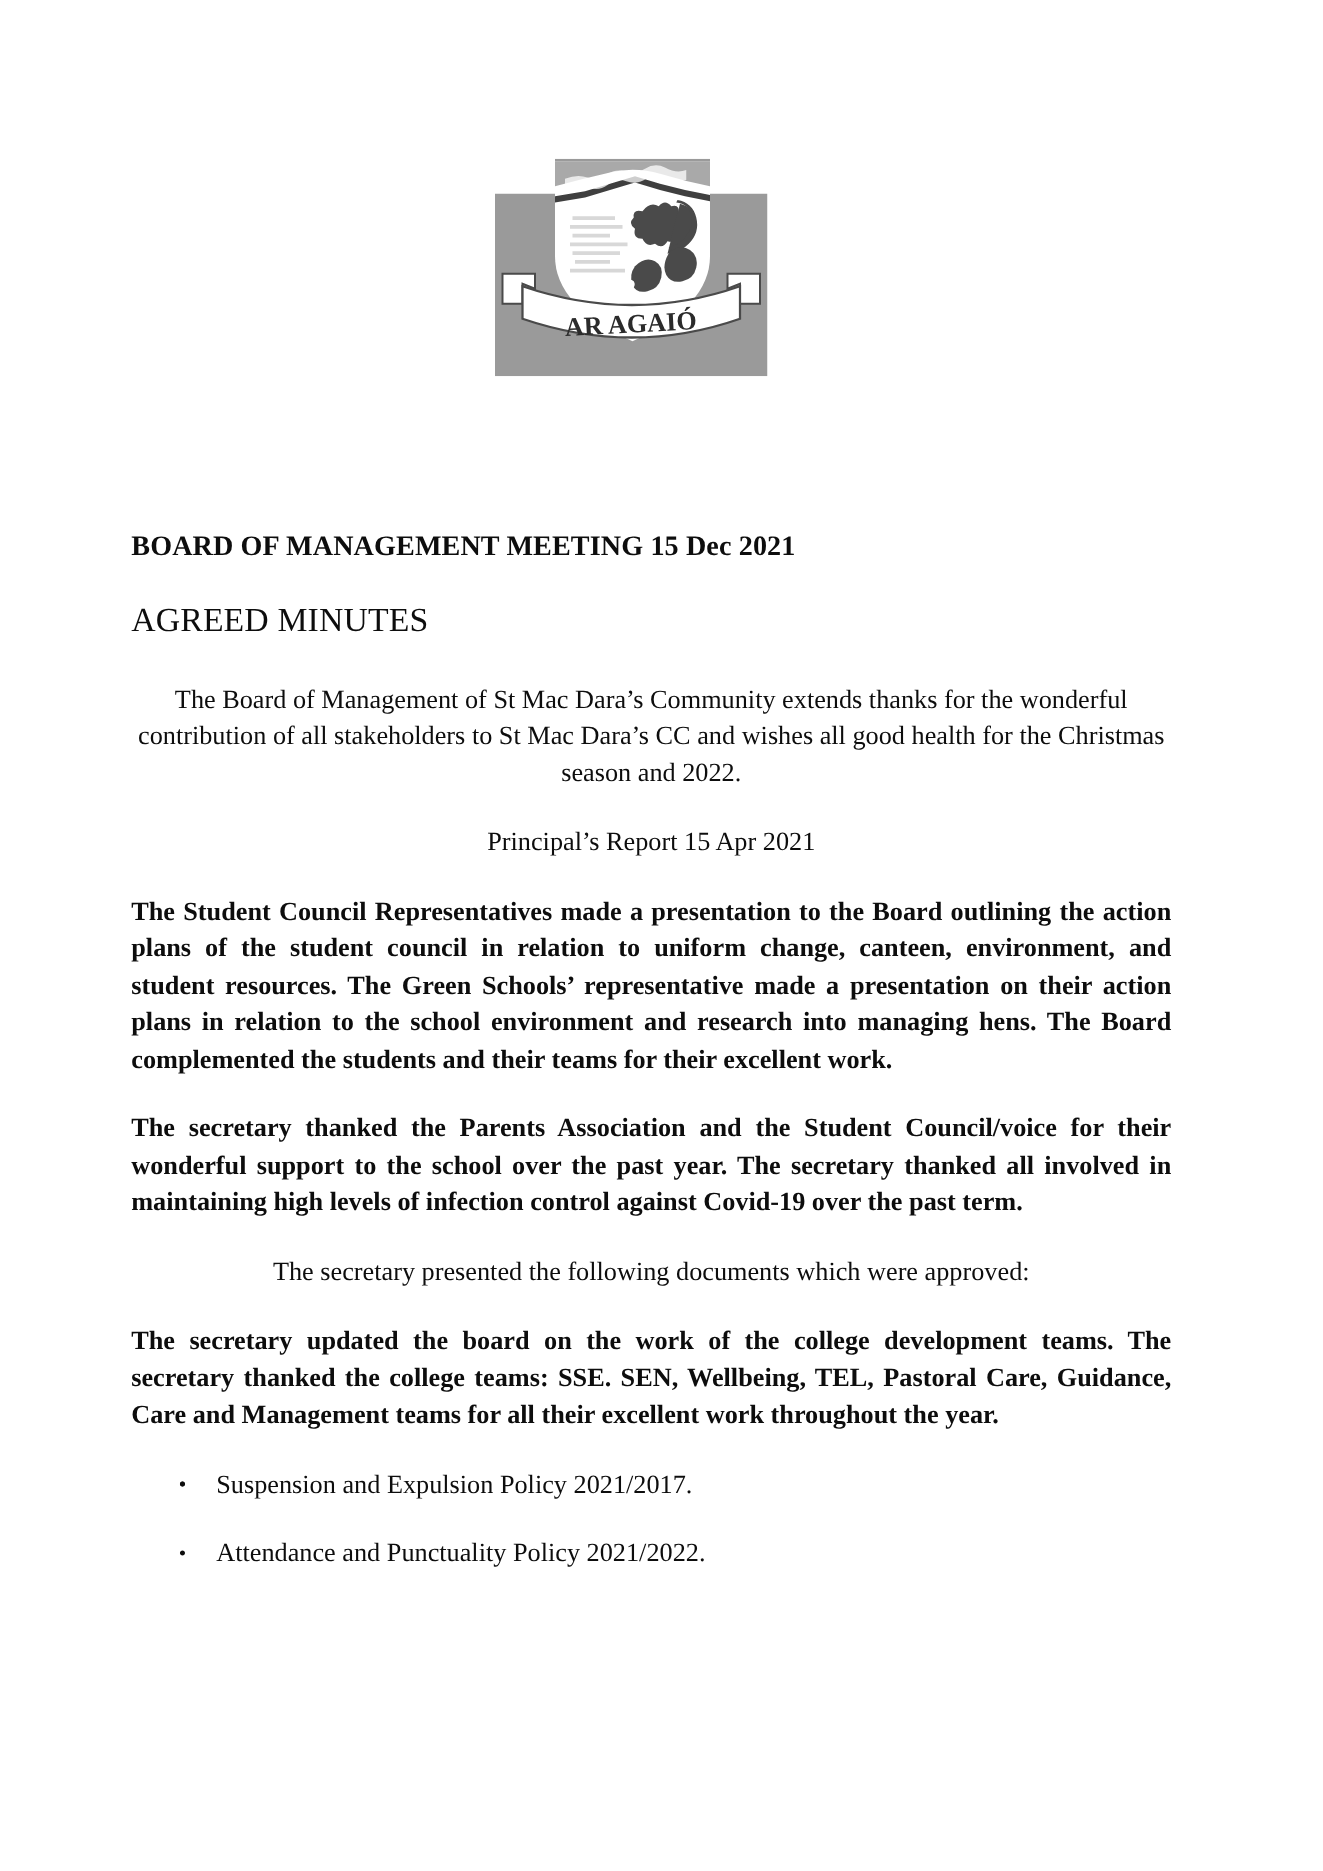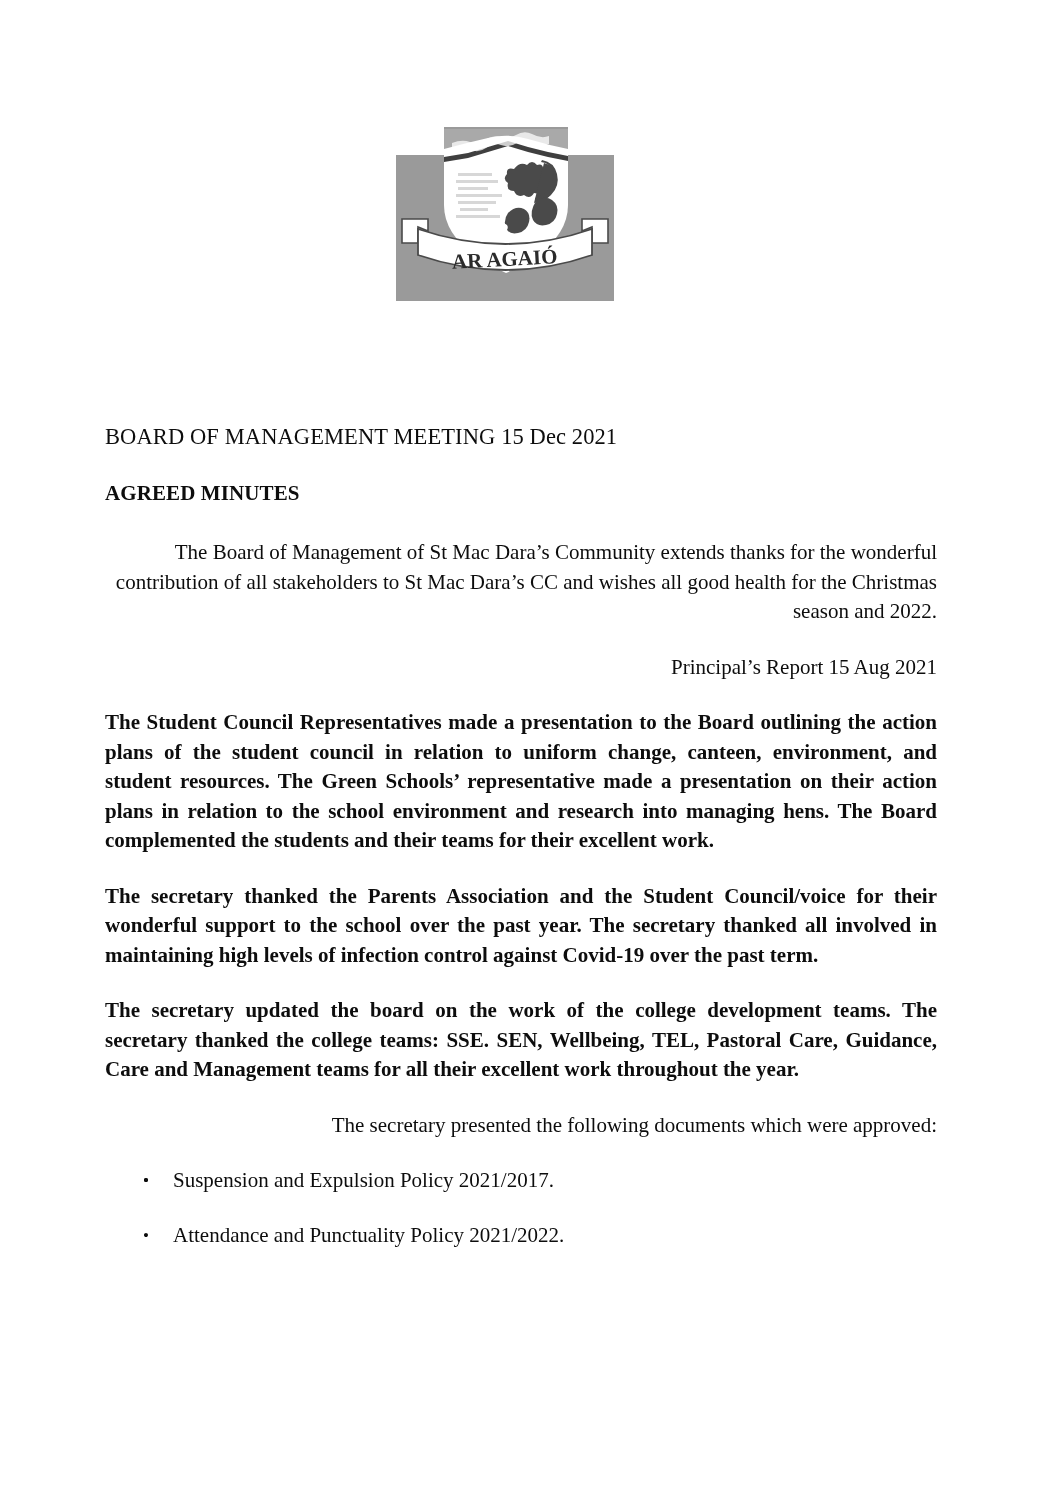--- a/index.html
+++ b/index.html
@@ -29,37 +29,37 @@
 
   
   .content {
     position: absolute;
     left: 105px;
     top: 424px;
     width: 832px;
   }
   h1.doc-heading {
     font-size: 22.5px;
-    font-weight: normal;
+    font-weight: bold;
     letter-spacing: 0.1px;
     margin: 0 0 31px 0;
     line-height: 1.15;
   }
   h2.doc-subheading {
-    font-size: 21px;
-    font-weight: bold;
+    font-size: 27px;
+    font-weight: normal;
     letter-spacing: 0.1px;
     margin: 0 0 33px 0;
     line-height: 1.15;
   }
   p.para {
     font-size: 21px;
     line-height: 29.5px;
     margin: 0 0 26px 0;
-    text-align: right;
+    text-align: center;
   }
   p.para.justified {
     text-align: justify;
     text-justify: inter-word;
     font-weight: bold;
   }
   ul.doc-list {
     list-style: none;
     margin: 18px 0 0 0;
     padding: 0;
@@ -129,30 +129,30 @@
 
   <div class="content">
 
     <h1 class="doc-heading">BOARD OF MANAGEMENT MEETING 15 Dec 2021</h1>
 
     <h2 class="doc-subheading">AGREED MINUTES</h2>
 
     <p class="para">The Board of Management of St Mac Dara’s Community extends thanks for the wonderful contribution of all stakeholders to St Mac Dara’s CC and wishes all good health for the Christmas season and 2022.</p>
 
 
-    <p class="para">Principal’s Report 15 Aug 2021</p>
+    <p class="para">Principal’s Report 15 Apr 2021</p>
 
     <p class="para justified">The Student Council Representatives made a presentation to the Board outlining the action plans of the student council in relation to uniform change, canteen, environment, and student resources.  The Green Schools’ representative made a presentation on their action plans in relation to the school environment and research into managing hens. The Board complemented the students and their teams for their excellent work.</p>
 
 
     <p class="para justified">The secretary thanked the Parents Association and the Student Council/voice for their wonderful support to the school over the past year. The secretary thanked all involved in maintaining high levels of infection control against Covid-19 over the past term.</p>
 
+    <p class="para">The secretary presented the following documents which were approved:</p>
+
     <p class="para justified">The secretary updated the board on the work of the college development teams. The secretary thanked the college teams: SSE. SEN, Wellbeing, TEL, Pastoral Care, Guidance, Care and Management teams for all their excellent work throughout the year.</p>
-
-    <p class="para">The secretary presented the following documents which were approved:</p>
 
     <ul class="doc-list">
       <li>
         <span class="bullet-mark">•</span>
       </li>
       <li>
         <span class="bullet-mark">•</span>
         <span>Suspension and Expulsion Policy 2021/2017.</span>
       </li>
       <li>

